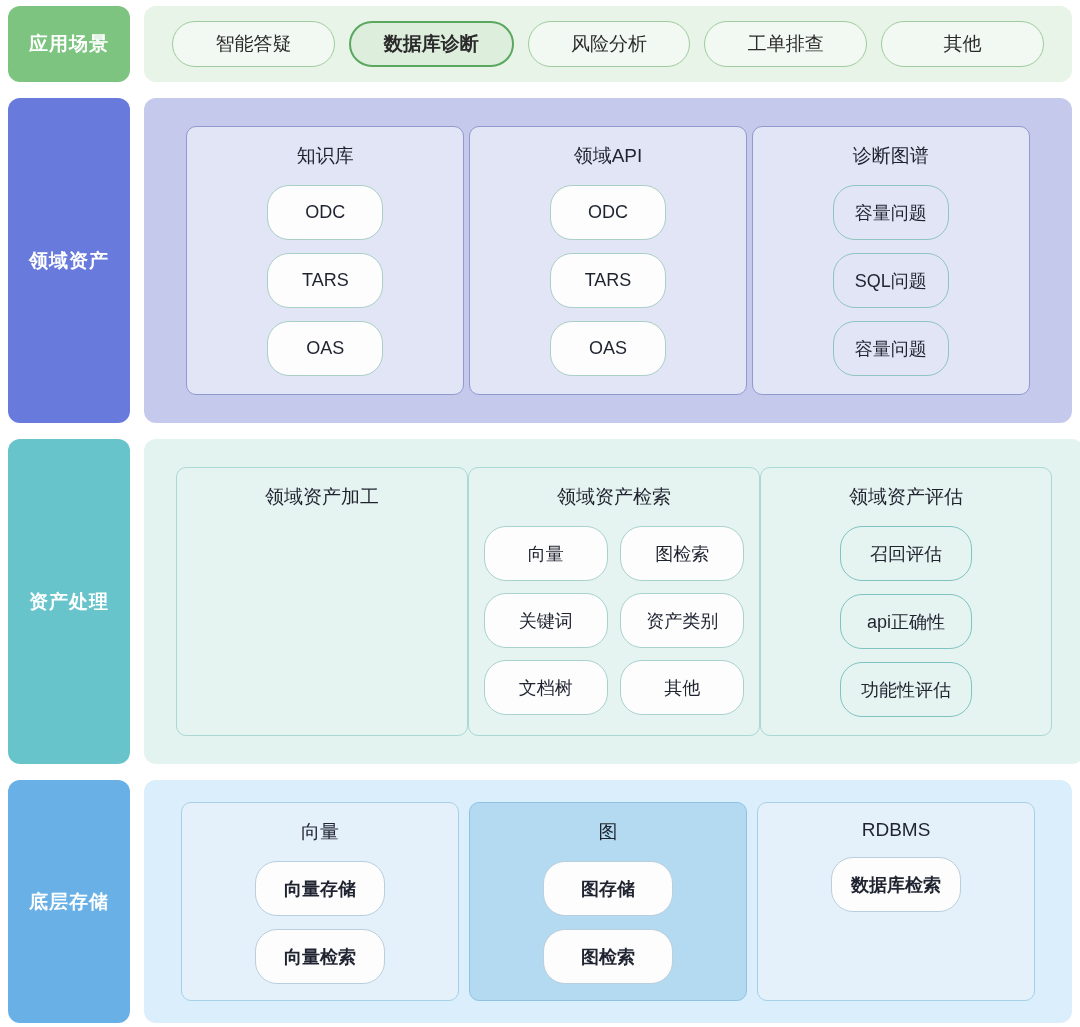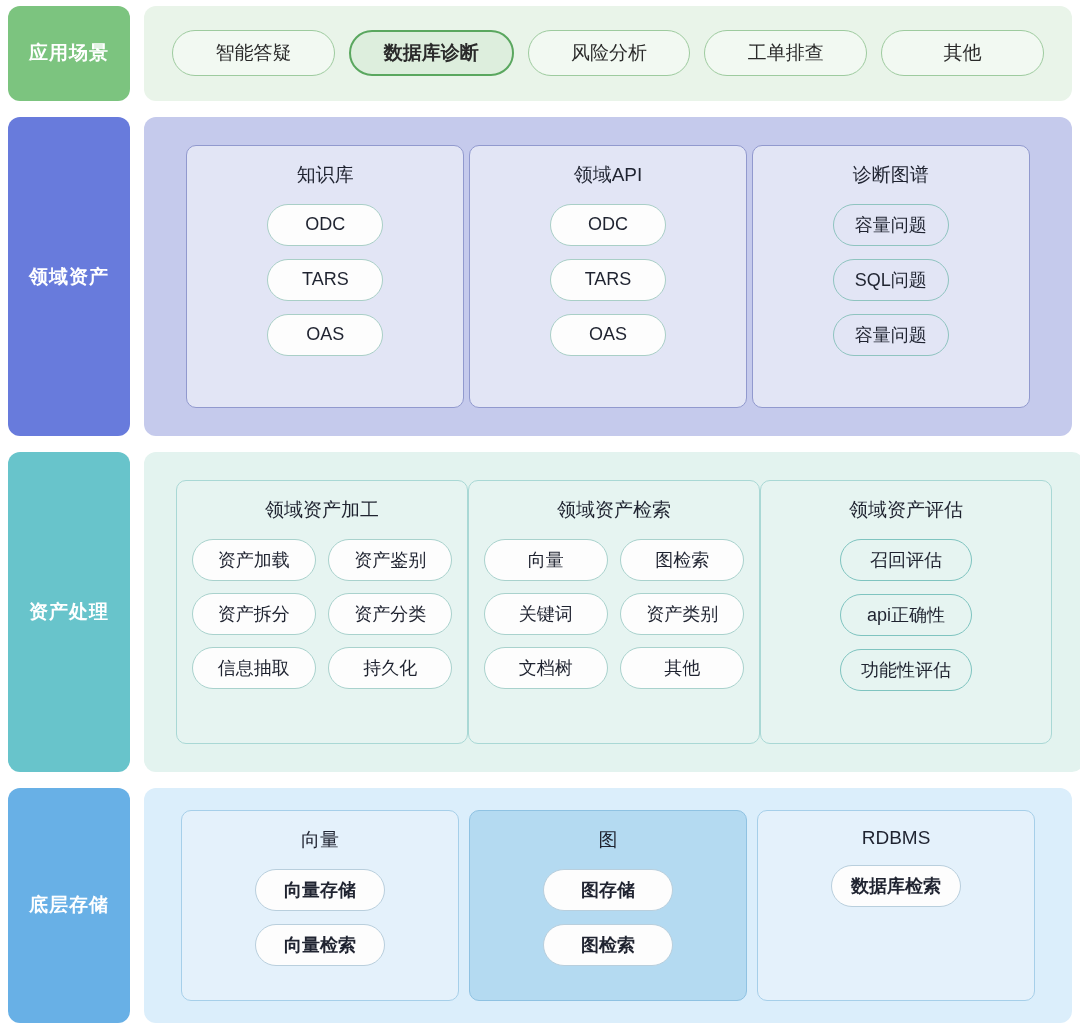--- a/index.html
+++ b/index.html
@@ -65,21 +65,21 @@
   }
   .col-title {
     font-size: 19px; font-weight: 400; color: #1f2330;
     margin-bottom: 3px;
   }
   .pill {
     border-radius: 22px;
     font-size: 18px; color: #1f2330;
     display: flex; align-items: center; justify-content: center;
     padding: 0 18px;
-    height: 42px;
+    height: 55px;
     white-space: nowrap;
   }
   .pill-grid {
     display: grid;
     grid-template-columns: 1fr 1fr;
     gap: 12px 11px;
     width: 100%;
     justify-items: center;
   }
   .pill-stack {
@@ -203,28 +203,20 @@
 
     </div>
   </section>
 
   <section class="layer layer-3">
     <div class="layer-label">资产处理</div>
     <div class="layer-body">
 
       <div class="col-card">
         <div class="col-title">领域资产加工</div>
-        <div class="pill-grid">
-          <div class="pill pill-white">资产加载</div>
-          <div class="pill pill-white">资产鉴别</div>
-          <div class="pill pill-white">资产拆分</div>
-          <div class="pill pill-white">资产分类</div>
-          <div class="pill pill-white">信息抽取</div>
-          <div class="pill pill-white">持久化</div>
-        </div>
       </div>
 
       <div class="col-card">
         <div class="col-title">领域资产检索</div>
         <div class="pill-grid">
           <div class="pill pill-white">向量</div>
           <div class="pill pill-white">图检索</div>
           <div class="pill pill-white">关键词</div>
           <div class="pill pill-white">资产类别</div>
           <div class="pill pill-white">文档树</div>

